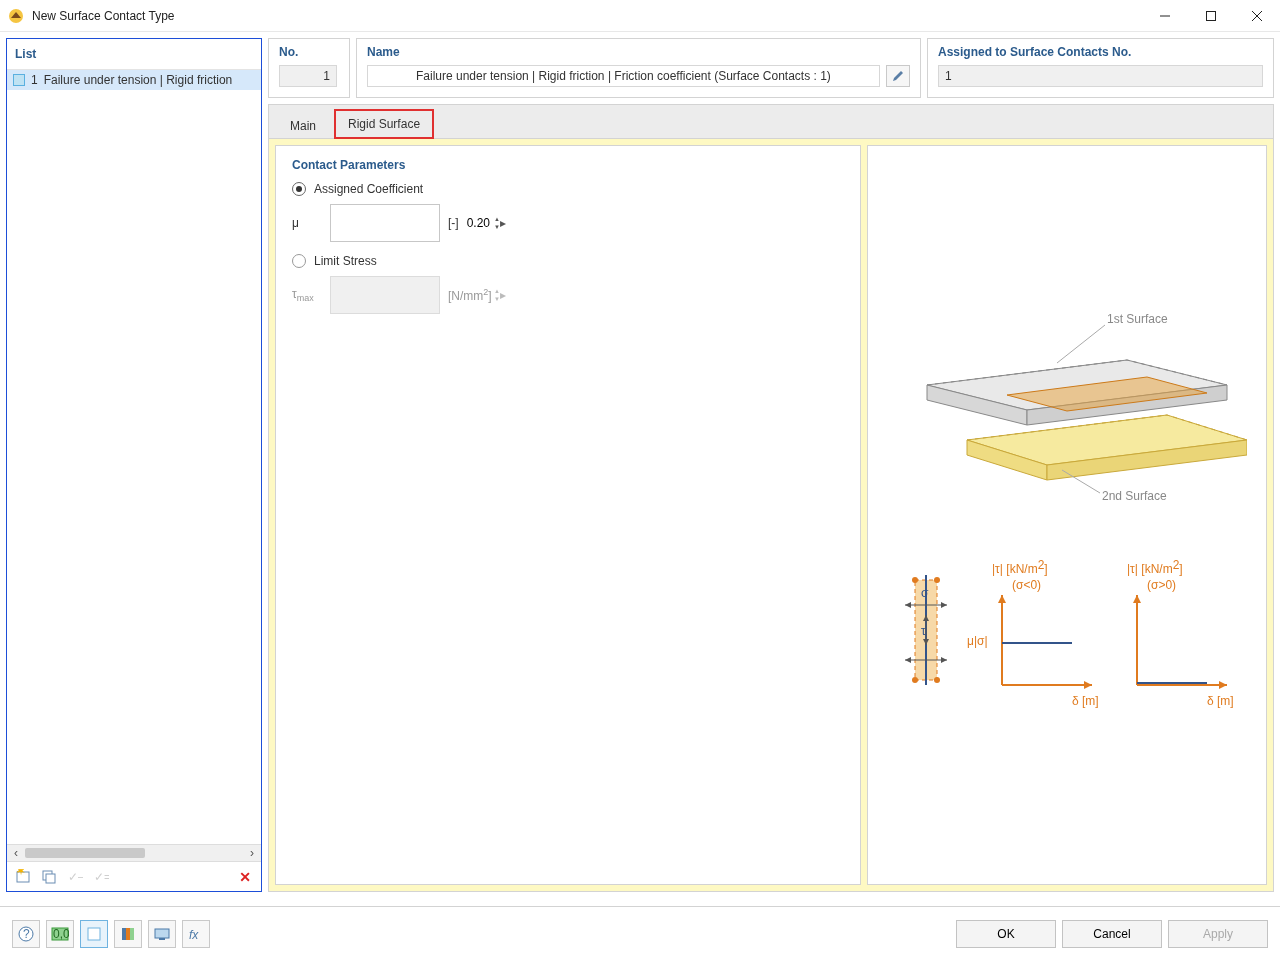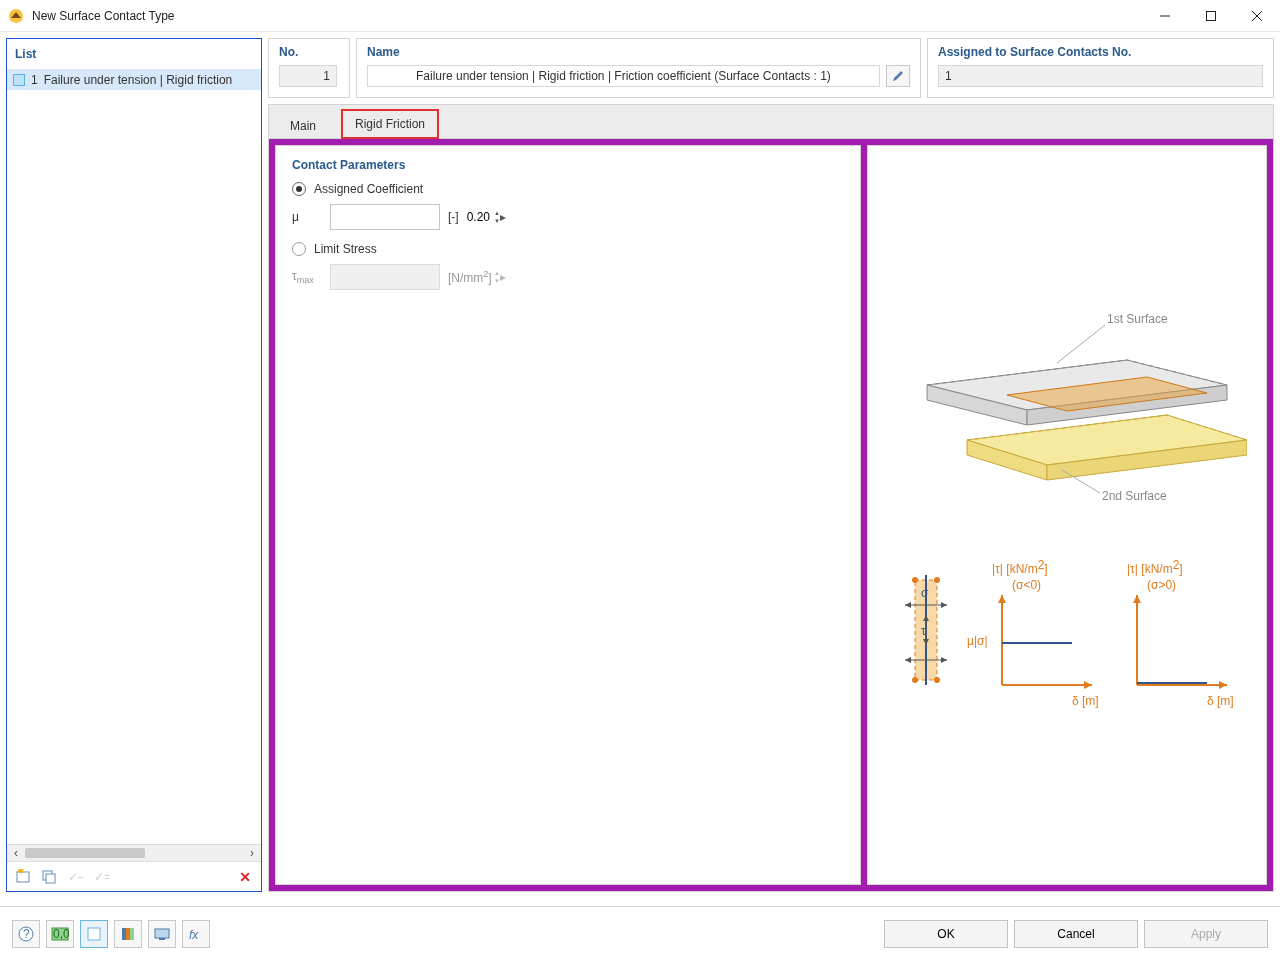--- a/index.html
+++ b/index.html
@@ -39,56 +39,56 @@
 .hp .hp-title { padding:6px 10px; color:#2b5b8c; font-weight:600; }
 .hp .hp-body { padding:0 10px 10px 10px; display:flex; align-items:center; gap:6px; }
 .hp-no { width:82px; }
 .hp-name { flex:1; }
 .hp-assigned { width:347px; }
 .inp { height:22px; background:#f0f0f0; border:1px solid #d7d7d7; padding:0 6px; color:#333; }
 .inp.right { text-align:right; }
 .inp.name { flex:1; background:#fff;padding-left:48px; }
 .editbtn { width:24px; height:22px; display:flex; align-items:center; justify-content:center; border:1px solid #c9c9c9; background:#f6f6f6; }
 
-.tabstrip { display:flex; gap:12px; padding:0 8px; border-bottom:1px solid #d3d3d3; background:#ececec; height:28px; align-items:flex-end; }
+.tabstrip { display:flex; gap:5px; padding:0 8px; border-bottom:1px solid #d3d3d3; background:#ececec; height:28px; align-items:flex-end; }
 .tab { padding:6px 12px; color:#333; border:1px solid transparent; border-bottom:none; position:relative; top:1px; }
 .tab.active { background:#ececec; border:2px solid #e03030; color:#333; }
 .tab.inactive { color:#333; }
 
-.mainrow { flex:1; display:flex; gap:6px; background:#a21caf; padding:6px; border:1px solid #d3d3d3; border-top:none; }
+.mainrow { flex:1; display:flex; gap:6px; background:#fef9c3; padding:6px; border:1px solid #d3d3d3; border-top:none; }
 .card { background:#fff; border:1px solid #d3d3d3; padding:12px 16px; }
 .card.params { flex:1; }
 .card.diagram { width:400px; display:flex; flex-direction:column; align-items:center; justify-content:center; gap:30px; }
 
 .section-title { color:#2b5b8c; font-weight:600; margin-bottom:10px; }
 
 .radio-row { display:flex; align-items:center; gap:8px; margin:8px 0; }
 .radio { width:14px; height:14px; border-radius:50%; border:1px solid #666; display:flex; align-items:center; justify-content:center; }
 .radio.checked::after { content:""; width:6px; height:6px; border-radius:50%; background:#333; }
 .radio.unchecked { border-color:#999; }
 
 .param-line { display:flex; align-items:center; gap:8px; margin:4px 0 12px 0; }
 .param-sym { width:30px; color:#333; }
 .param-sym.dim { color:#999; }
-.numbox { width:110px; height:26px; background:#fff; border:1px solid #c7c7c7; display:flex; align-items:center; }
+.numbox { width:110px; height:38px; background:#fff; border:1px solid #c7c7c7; display:flex; align-items:center; }
 .numbox input { flex:1; border:none; text-align:right; padding:0 4px; font-size:12px; background:transparent; }
 .numbox .spin { width:10px; display:flex; flex-direction:column; }
 .numbox .spin span{ font-size:6px; line-height:8px; text-align:center; color:#555; }
 .numbox .pick { width:12px; text-align:center; color:#555; }
 .numbox.dim { background:#f0f0f0; border-color:#dcdcdc; }
 .unit { color:#333; }
 .unit.dim { color:#999; }
 .radio-label { color:#333; }
 
 
 .bottombar { position:absolute; bottom:0; left:0; right:0; height:54px; border-top:1px solid #d3d3d3; display:flex; align-items:center; padding:0 12px; gap:6px; background:#fff;}
 .bicon { width:28px; height:28px; border:1px solid #c9c9c9; background:#f7f7f7; display:flex; align-items:center; justify-content:center; }
 .bicon.active { border-color:#6fb3e0; background:#e8f3fb; }
 .spacer { flex:1; }
-.btn { width:124px; height:28px; border:1px solid #c3c3c3; background:#f4f4f4; display:flex; align-items:center; justify-content:center; }
+.btn { width:100px; height:28px; border:1px solid #c3c3c3; background:#f4f4f4; display:flex; align-items:center; justify-content:center; }
 .btn.disabled { color:#aaa; }
 
 sup{font-size:9px;}
 </style>
 </head>
 <body>
 
 <div class="titlebar">
   <svg class="app-icon" viewBox="0 0 16 16">
     <circle cx="8" cy="8" r="7" fill="#f5c542"></circle>
@@ -183,21 +183,21 @@
         <div class="hp-title">Assigned to Surface Contacts No.</div>
         <div class="hp-body">
             <input class="inp" style="width: 100%;" readonly="" value="1">
           </div>
       </div>
     </div>
 
     <div style="background:#ececec; border:1px solid #d3d3d3; border-bottom:none; padding-top:6px;">
       <div class="tabstrip">
         <div class="tab inactive">Main</div>
-        <div class="tab active">Rigid Friction</div>
+        <div class="tab active">Rigid Surface</div>
       </div>
     </div>
 
     <div class="mainrow" style="margin-top:-6px;">
       <div class="card params">
         <div class="section-title">Contact Parameters</div>
 
         <div class="radio-row">
           <div class="radio checked"></div>
           <div class="radio-label">Assigned Coefficient</div>

